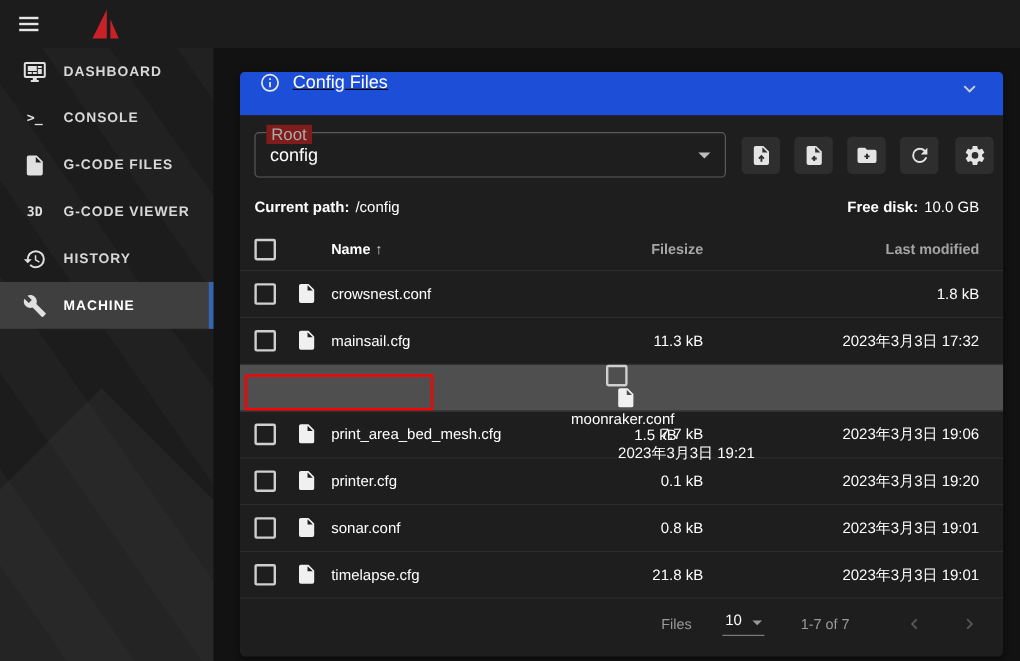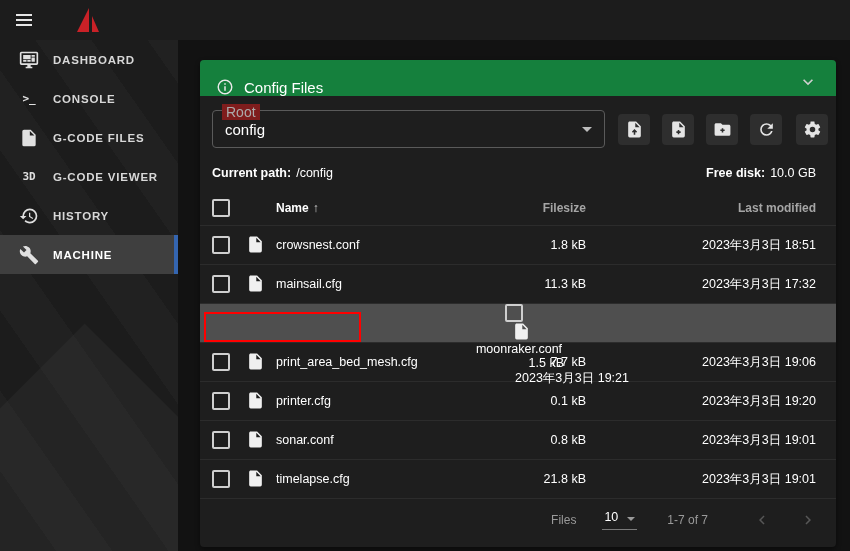--- a/index.html
+++ b/index.html
@@ -21,21 +21,21 @@
   .nav-item { position:relative; display:flex; align-items:center; height:39px; padding-left:18px; cursor:pointer; color:#d8d8d8; z-index:2; }
   .nav-item .nicon { width:22px; height:22px; display:flex; align-items:center; justify-content:center; color:#e0e0e0; }
   .nav-item .nicon svg { width:20px; height:20px; fill:#e0e0e0; }
   .nav-item .nlabel { margin-left:13px; font-size:11.5px; font-weight:700; letter-spacing:.8px; }
   .nav-item.active { background:#3f3f3f; color:#fff; border-right:4px solid #3465b0; }
   .txt-icon { font-size:11px; font-weight:700; font-family:"DejaVu Sans Mono", monospace; color:#e0e0e0; }
 
   
   .main { position:absolute; top:40px; left:178px; width:672px; height:511px; background:#121212; }
   .card { position:absolute; left:22px; right:14px; top:20px; bottom:4px; background:#1e1e1e; border-radius:4px; box-shadow:0 2px 5px rgba(0,0,0,.45); overflow:hidden; }
-  .card-header { height:36px; background:#15803d; display:flex; align-items:flex-end; padding:0 14px 0 16px; }
+  .card-header { height:36px; background:#1d4ed8; display:flex; align-items:flex-start; padding:0 14px 0 16px;text-decoration:underline; }
   .card-header svg.info { width:18px; height:18px; fill:#e8e8e8; }
   .card-title { margin-left:10px; font-size:15px; font-weight:500; color:#fff; flex:1; }
   .collapse-btn { width:28px; height:28px; display:flex; align-items:center; justify-content:center; cursor:pointer; }
   .collapse-btn svg { width:20px; height:20px; fill:#cfcfcf; }
 
   
   .toolbar { display:flex; align-items:center; margin:14px 8px 0 12px; }
   .root-select { position:relative; flex:1; height:38px; border:1px solid #5a5a5a; border-radius:4px; display:flex; align-items:center; padding:0 34px 0 12px; cursor:pointer; }
   .root-select .flabel { position:absolute; top:-7px; left:9px; font-size:14px; color:#ababab; background:#7f1d1d; padding:0 4px; }
   .root-select .fvalue { font-size:15px; color:#fff; }
@@ -223,21 +223,20 @@
         <span class="hmod">Last modified</span>
       </div>
 
       <div class="trow">
         <span class="cb"></span>
         <span class="ficon"><svg viewBox="0 0 24 24">
               <path d="M13,9V3.5L18.5,9H13M6,2C4.89,2 4,2.89 4,4V20A2,2 0 0,0 6,22H18A2,2 0 0,0 20,20V8L14,2H6Z"></path>
             </svg></span>
         <span class="fname">crowsnest.conf</span>
         <span class="fsize">1.8 kB</span>
-        <span class="fdate">2023年3月3日 18:51</span>
       </div>
       <div class="trow">
         <span class="cb"></span>
         <span class="ficon"><svg viewBox="0 0 24 24">
               <path d="M13,9V3.5L18.5,9H13M6,2C4.89,2 4,2.89 4,4V20A2,2 0 0,0 6,22H18A2,2 0 0,0 20,20V8L14,2H6Z"></path>
             </svg></span>
         <span class="fname">mainsail.cfg</span>
         <span class="fsize">11.3 kB</span>
         <span class="fdate">2023年3月3日 17:32</span>
       </div>

